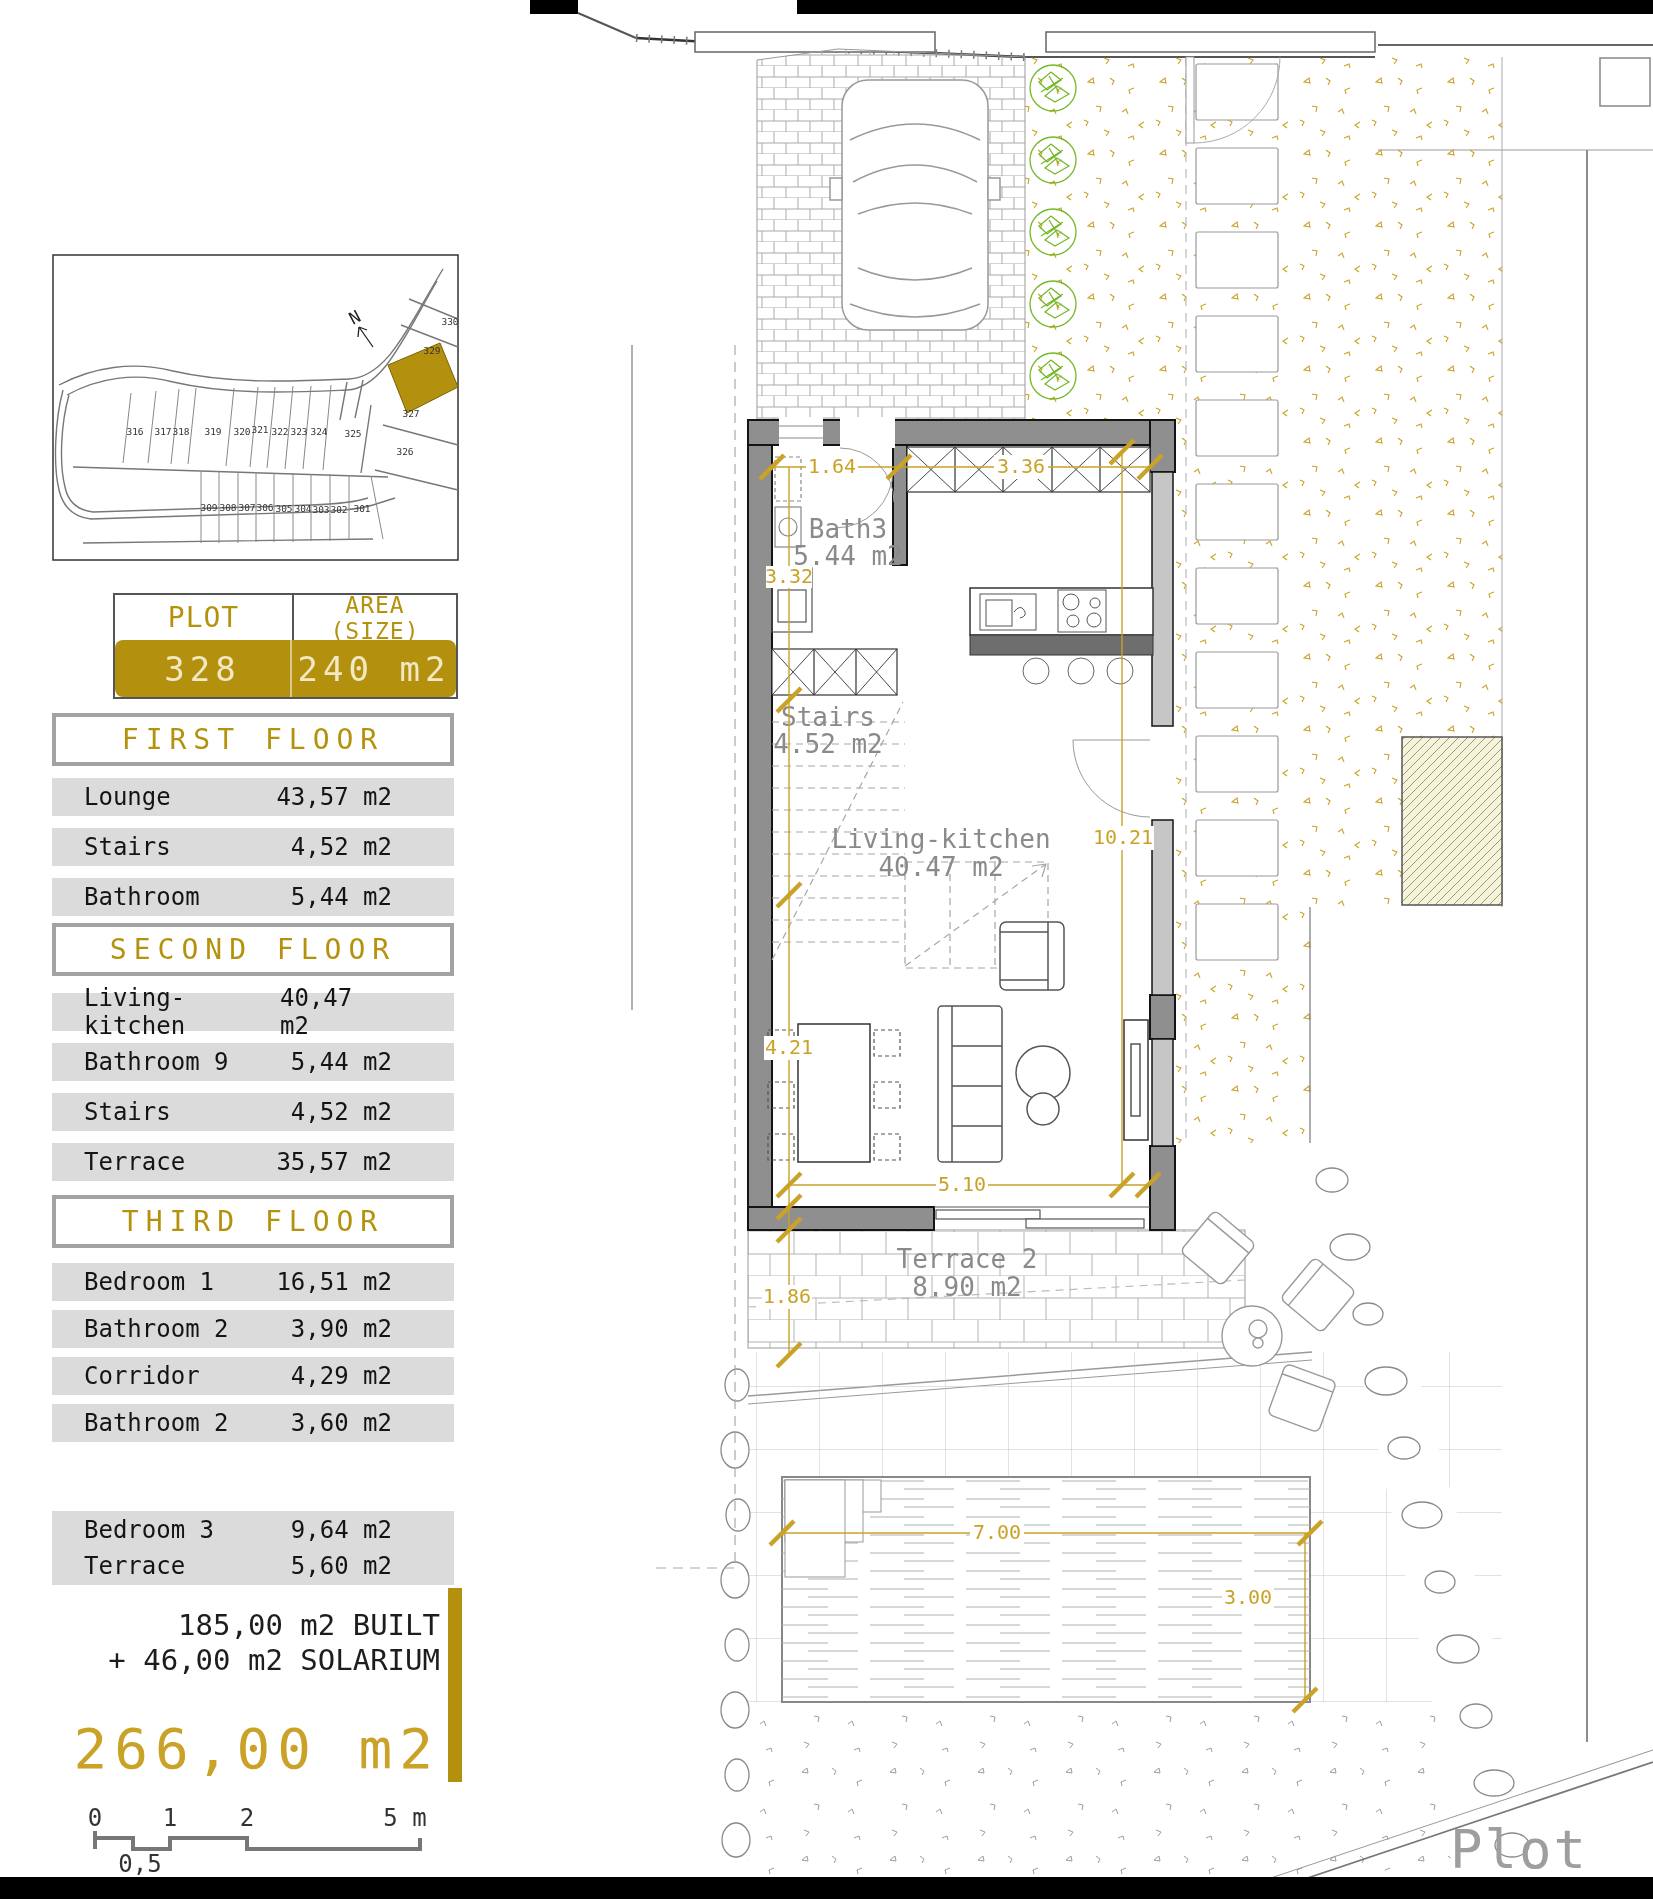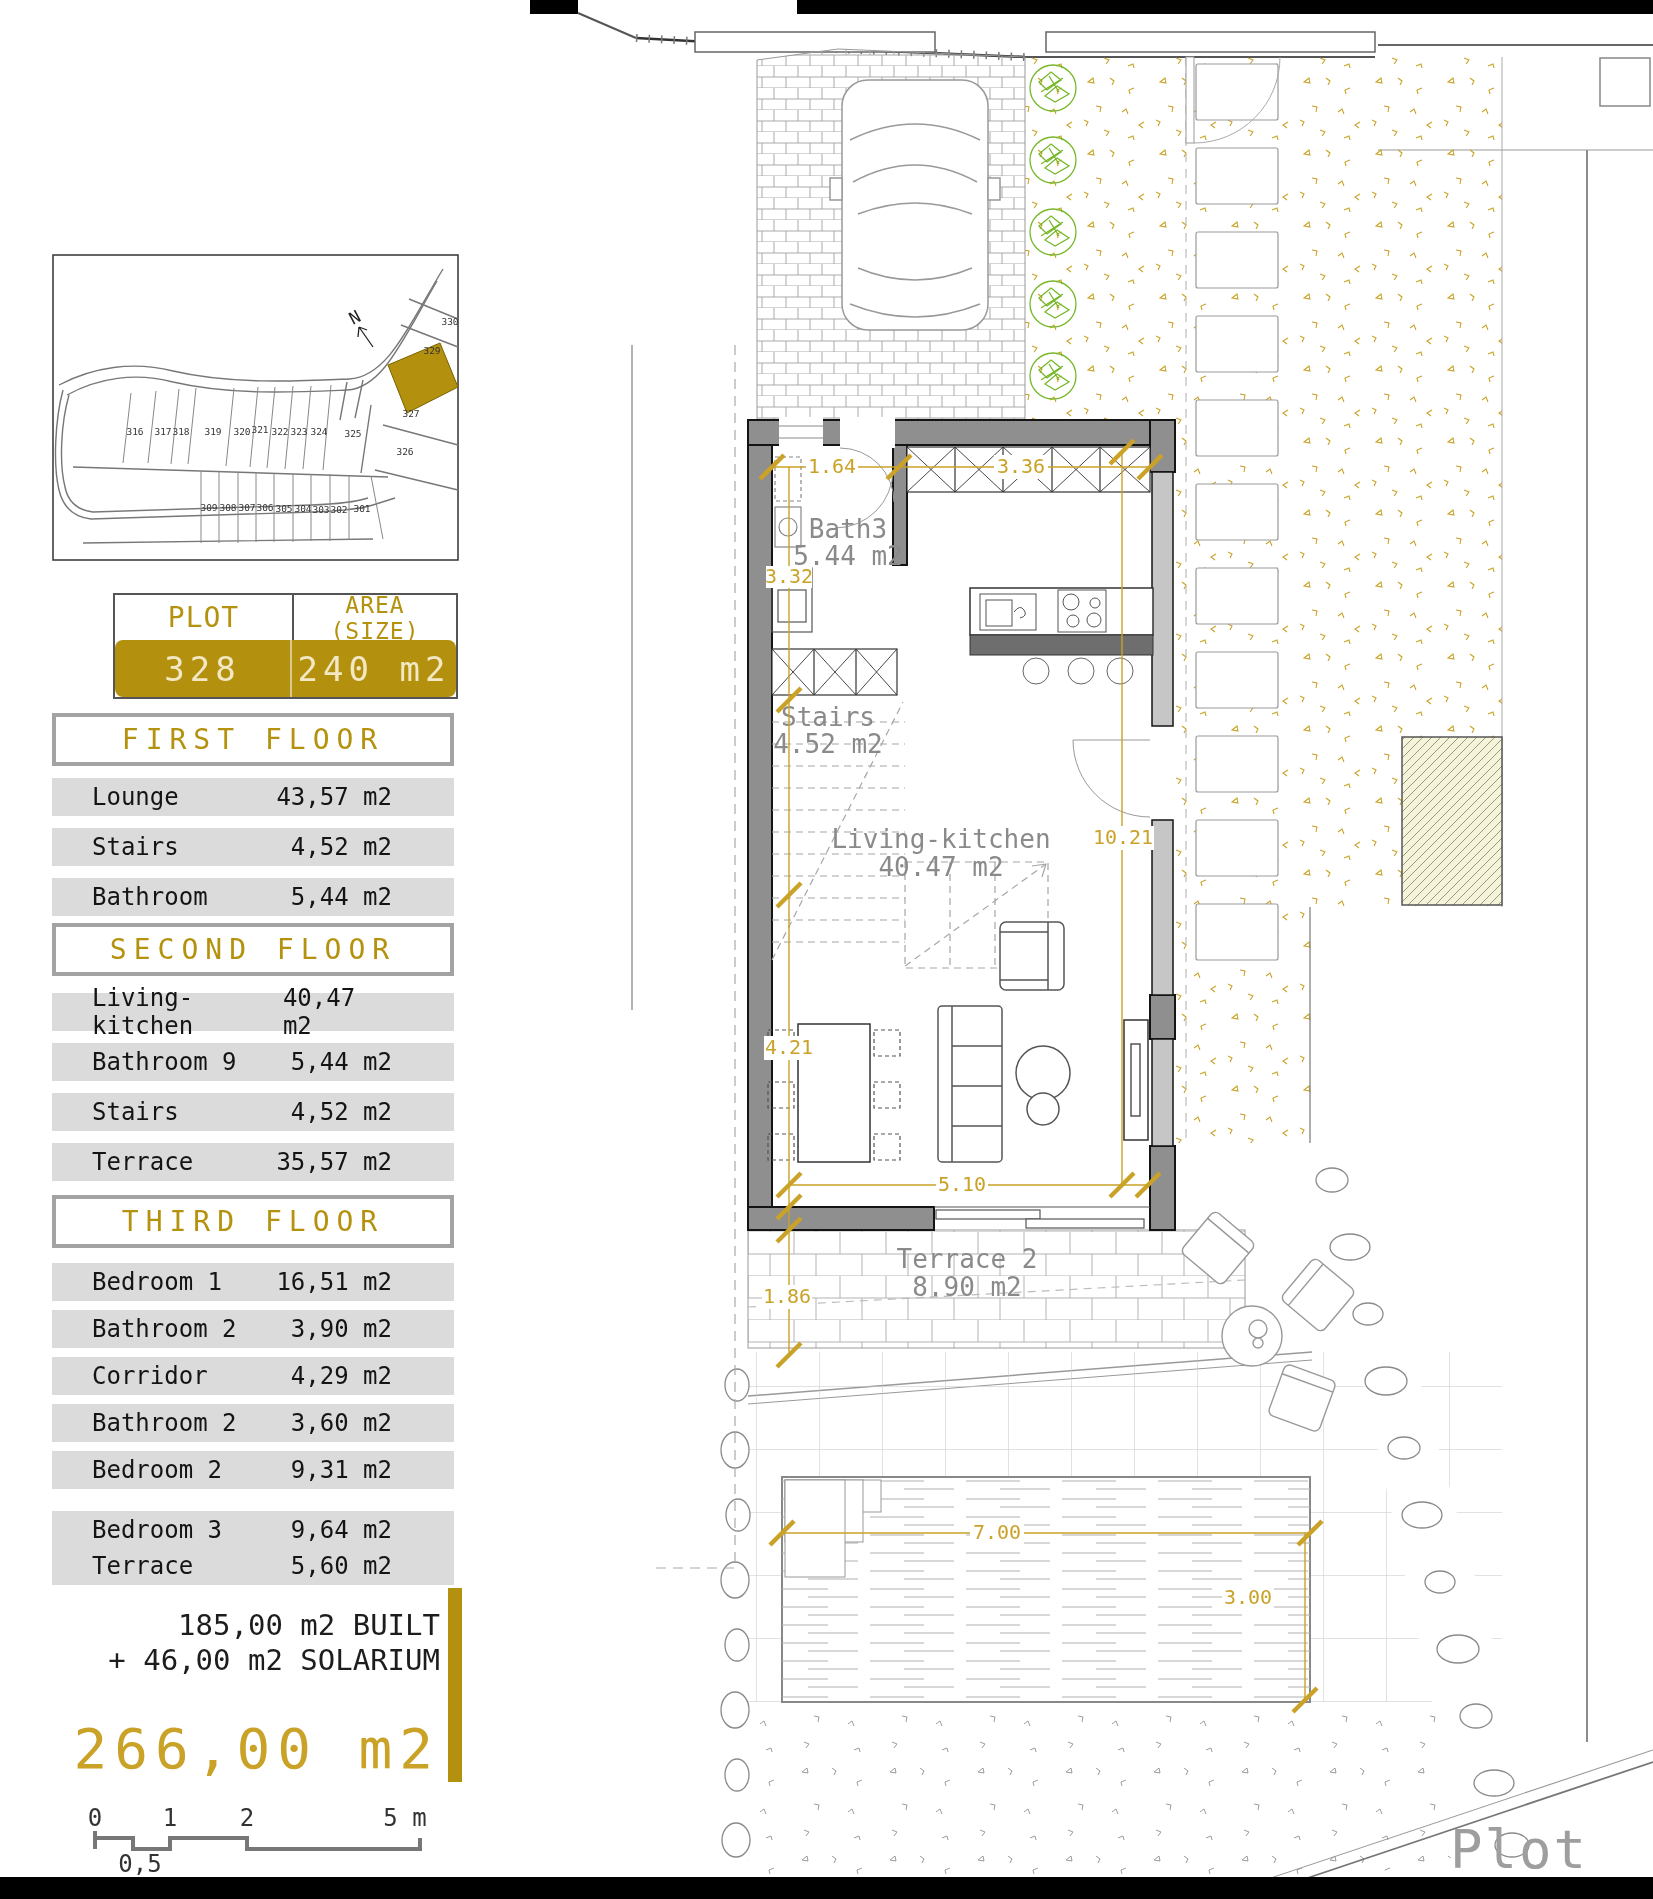--- a/index.html
+++ b/index.html
@@ -14,21 +14,21 @@
   .pt-head .c1{width:177px;border-right:2px solid #555;font-size:28px;}
   .pt-head .c2{flex:1;text-align:center;}
   .pt-row{display:flex;height:57px;background:#B3910E;border-radius:8px;}
   .pt-row .c{display:flex;align-items:center;justify-content:center;color:#F2E8C4;font-size:34px;letter-spacing:5px;}
   .pt-row .c1{width:177px;border-right:2px solid #D8C98C;box-sizing:border-box;}
   .pt-row .c2{flex:1;}
   .secbox{left:52px;width:402px;height:53px;border:4px solid #a3a3a3;box-sizing:border-box;background:#fff;
           display:flex;align-items:center;justify-content:center;color:#B5920E;font-size:28px;letter-spacing:7px;z-index:2;}
   .trow{left:52px;width:402px;height:38px;background:#DBDBDB;display:flex;align-items:center;
         font-size:24px;color:#141414;z-index:2;}
-  .trow .lab{padding-left:40px;}
+  .trow .lab{padding-left:32px;}
   .trow .val{margin-left:auto;padding-right:62px;}
   .sumline{left:52px;width:388px;text-align:right;font-size:29px;color:#1d1d1d;z-index:2;white-space:pre;}
   .sumtotal{left:52px;width:388px;text-align:right;font-size:56px;color:#C9A227;letter-spacing:7px;z-index:2;}
   .goldbar{left:448px;top:1588px;width:14px;height:194px;background:#B3910E;z-index:2;}
 </style>
 </head>
 <body>
 
 <div class="canvas">
 
@@ -518,24 +518,20 @@
   <span class="val">3,90 m2</span>
     </div>
 <div class="abs trow" style="top:1357px">
   <span class="lab">Corridor</span>
   <span class="val">4,29 m2</span>
     </div>
 <div class="abs trow" style="top:1404px">
   <span class="lab">Bathroom 2</span>
   <span class="val">3,60 m2</span>
     </div>
-<div class="abs trow" style="top:1451px">
-  <span class="lab">Bedroom 2</span>
-  <span class="val">9,31 m2</span>
-    </div>
 <div class="abs trow" style="top:1511px">
   <span class="lab">Bedroom 3</span>
   <span class="val">9,64 m2</span>
     </div>
 <div class="abs trow" style="top:1547px">
   <span class="lab">Terrace</span>
   <span class="val">5,60 m2</span>
     </div>
 
 <div class="abs sumline" style="top:1608px">185,00 m2 BUILT</div>

